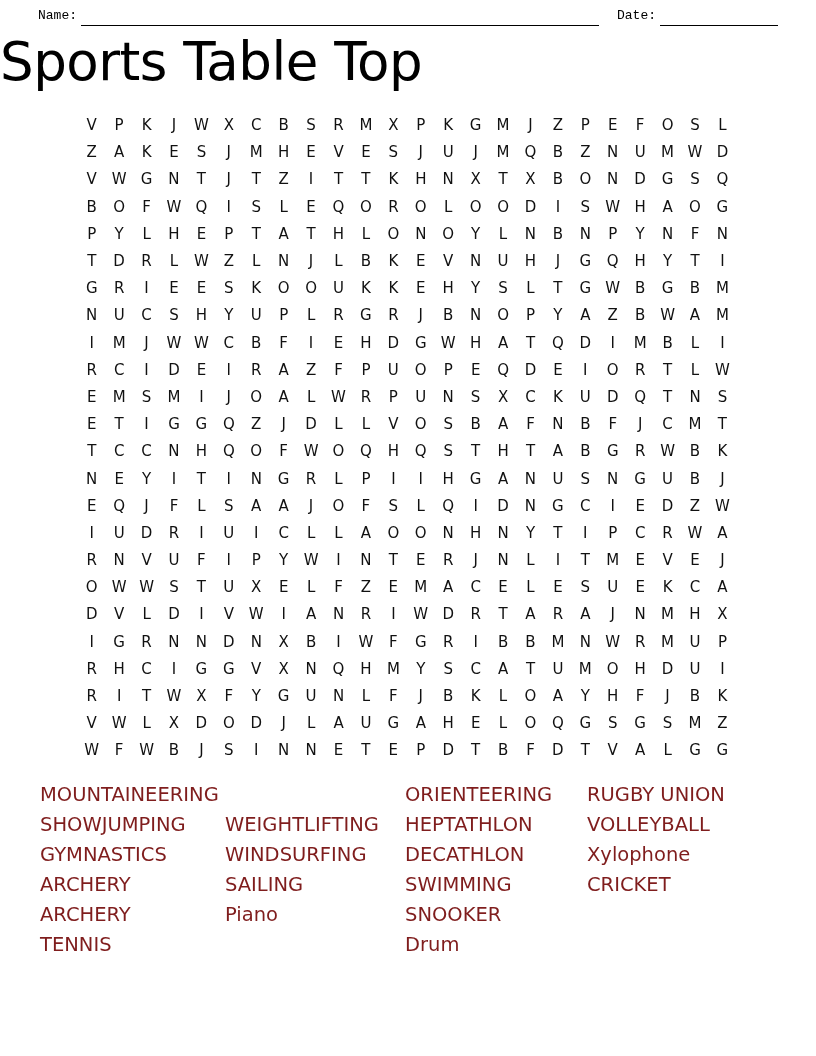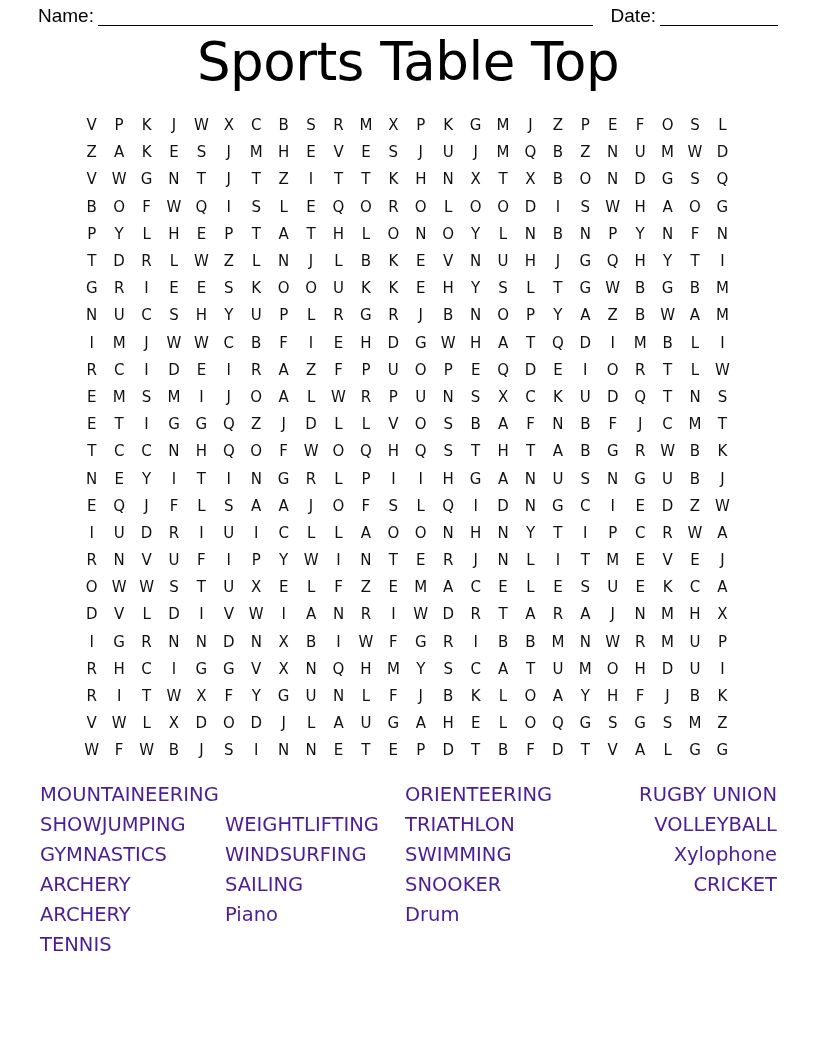--- a/index.html
+++ b/index.html
@@ -23,39 +23,39 @@
     left: 38px;
     right: 38px;
     height: 26px;
     display: flex;
     align-items: flex-end;
     font-size: 15.5px;
     line-height: 18px;
     white-space: nowrap;
   }
   .field-label {
-    font-family: Liberation Sans, sans-serif;
-    font-size: 19px;
+    font-family: Liberation Mono, monospace;
+    font-size: 13px;
     padding-bottom: 1px;
   }
   .rule {
     border-bottom: 1px solid #000000;
     height: 14px;
     margin-left: 4px;
   }
   .rule-name { flex: 1 1 auto; margin-right: 18px; }
   .rule-date { width: 118px; }
 
   
   .puzzle-title {
     position: absolute;
     top: 31px;
     left: 0;
     width: 816px;
-    text-align: center;
+    text-align: left;
     font-family: "DejaVu Sans", sans-serif;
     font-size: 53px;
     line-height: 62px;
     font-weight: 400;
     letter-spacing: -0.5px;
   }
 
   
   .grid {
     position: absolute;
@@ -85,28 +85,28 @@
     width: 740px;
     display: flex;
   }
   .word-col {
     display: flex;
     flex-direction: column;
   }
   .word-col-0 { width: 185px; }
   .word-col-1 { width: 180px; justify-content: center; }
   .word-col-2 { width: 182px; }
-  .word-col-3 { width: 190px; text-align: right; }
+  .word-col-3 { width: 190px; }
   .word {
     font-family: "DejaVu Sans", sans-serif;
     font-size: 19.5px;
     line-height: 30px;
     height: 30px;
     white-space: nowrap;
-    color: #4c1d95;
+    color: #7f1d1d;
   }
 </style>
 </head>
 <body>
 
 <div class="header-line">
   <span class="field-label">Name:</span>
   <span class="rule rule-name"></span>
   <span class="field-label">Date:</span>
   <span class="rule rule-date"></span>
@@ -751,21 +751,22 @@
       <div class="word">TENNIS</div>
     </div>
     <div class="word-col word-col-1">
       <div class="word">WEIGHTLIFTING</div>
       <div class="word">WINDSURFING</div>
       <div class="word">SAILING</div>
       <div class="word">Piano</div>
     </div>
     <div class="word-col word-col-2">
       <div class="word">ORIENTEERING</div>
-      <div class="word">TRIATHLON</div>
+      <div class="word">HEPTATHLON</div>
+      <div class="word">DECATHLON</div>
       <div class="word">SWIMMING</div>
       <div class="word">SNOOKER</div>
       <div class="word">Drum</div>
     </div>
     <div class="word-col word-col-3">
       <div class="word">RUGBY UNION</div>
       <div class="word">VOLLEYBALL</div>
       <div class="word">Xylophone</div>
       <div class="word">CRICKET</div>
     </div>

